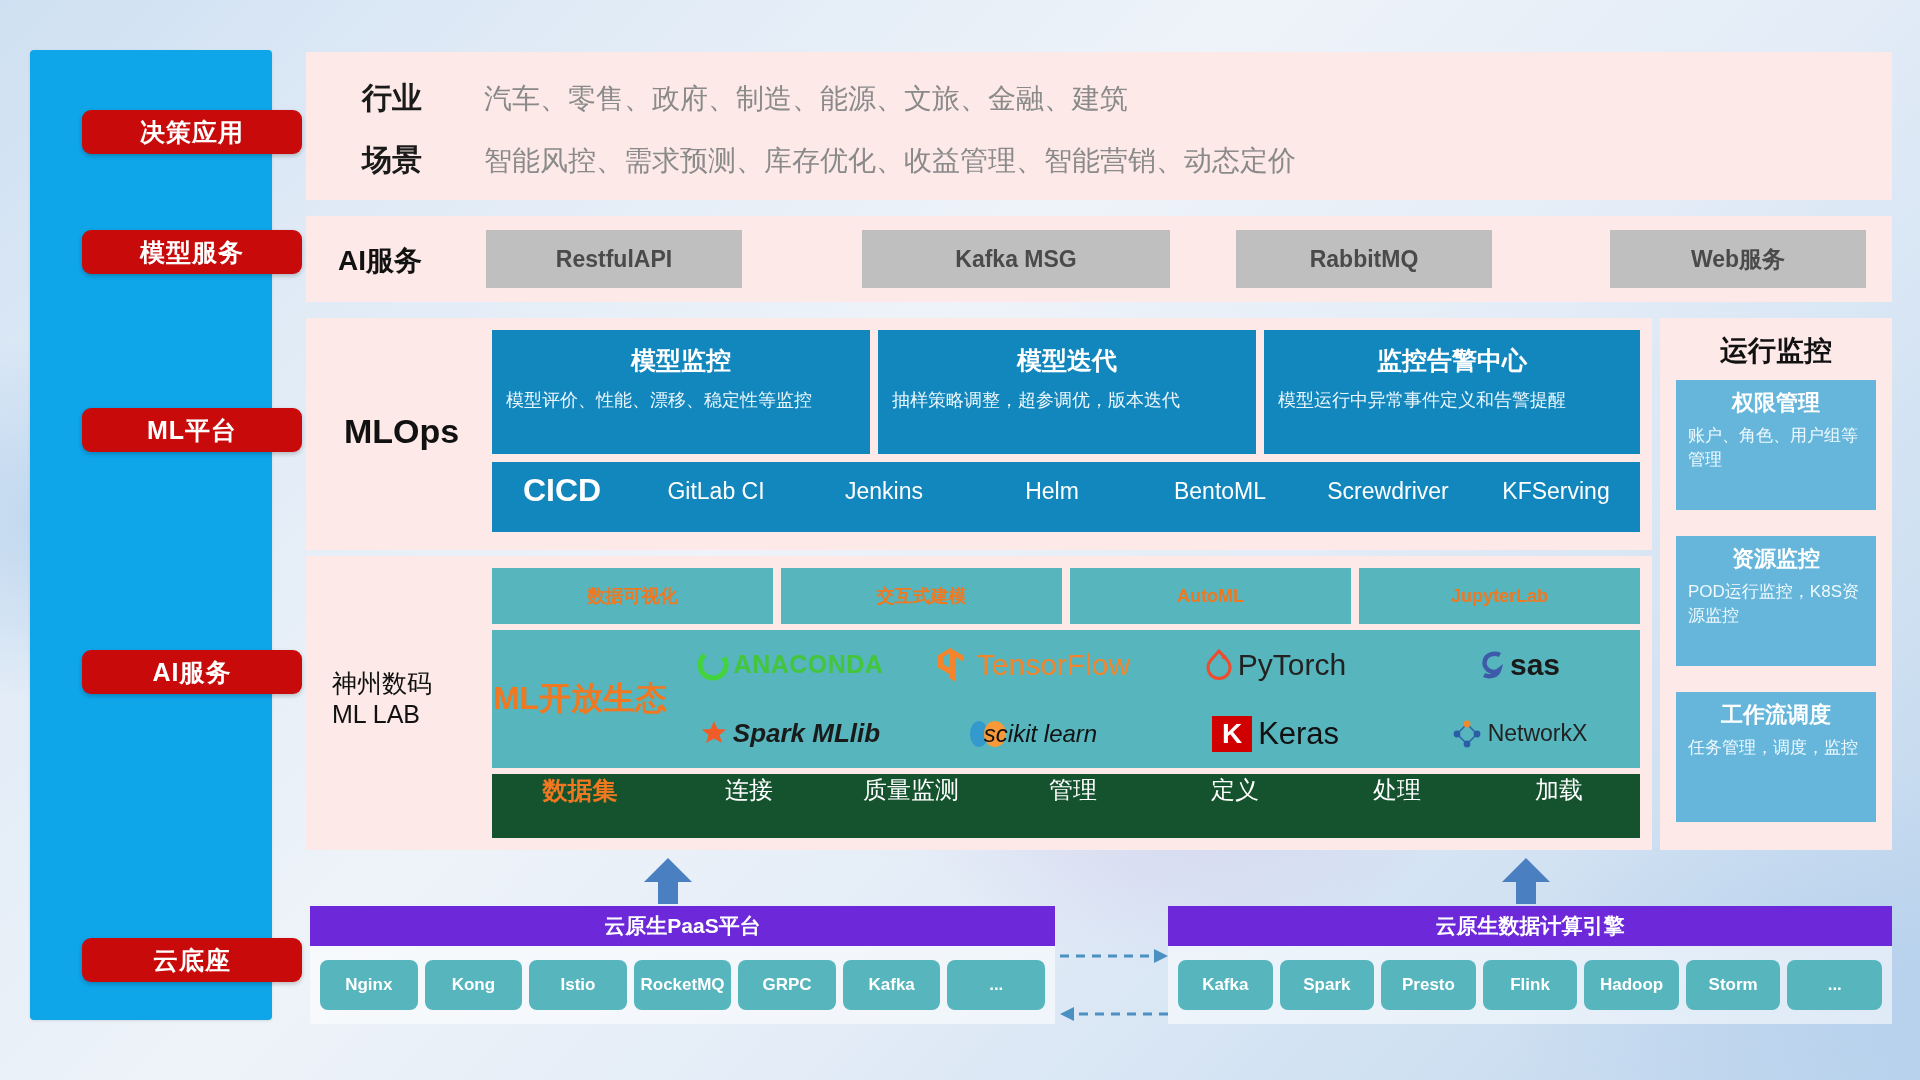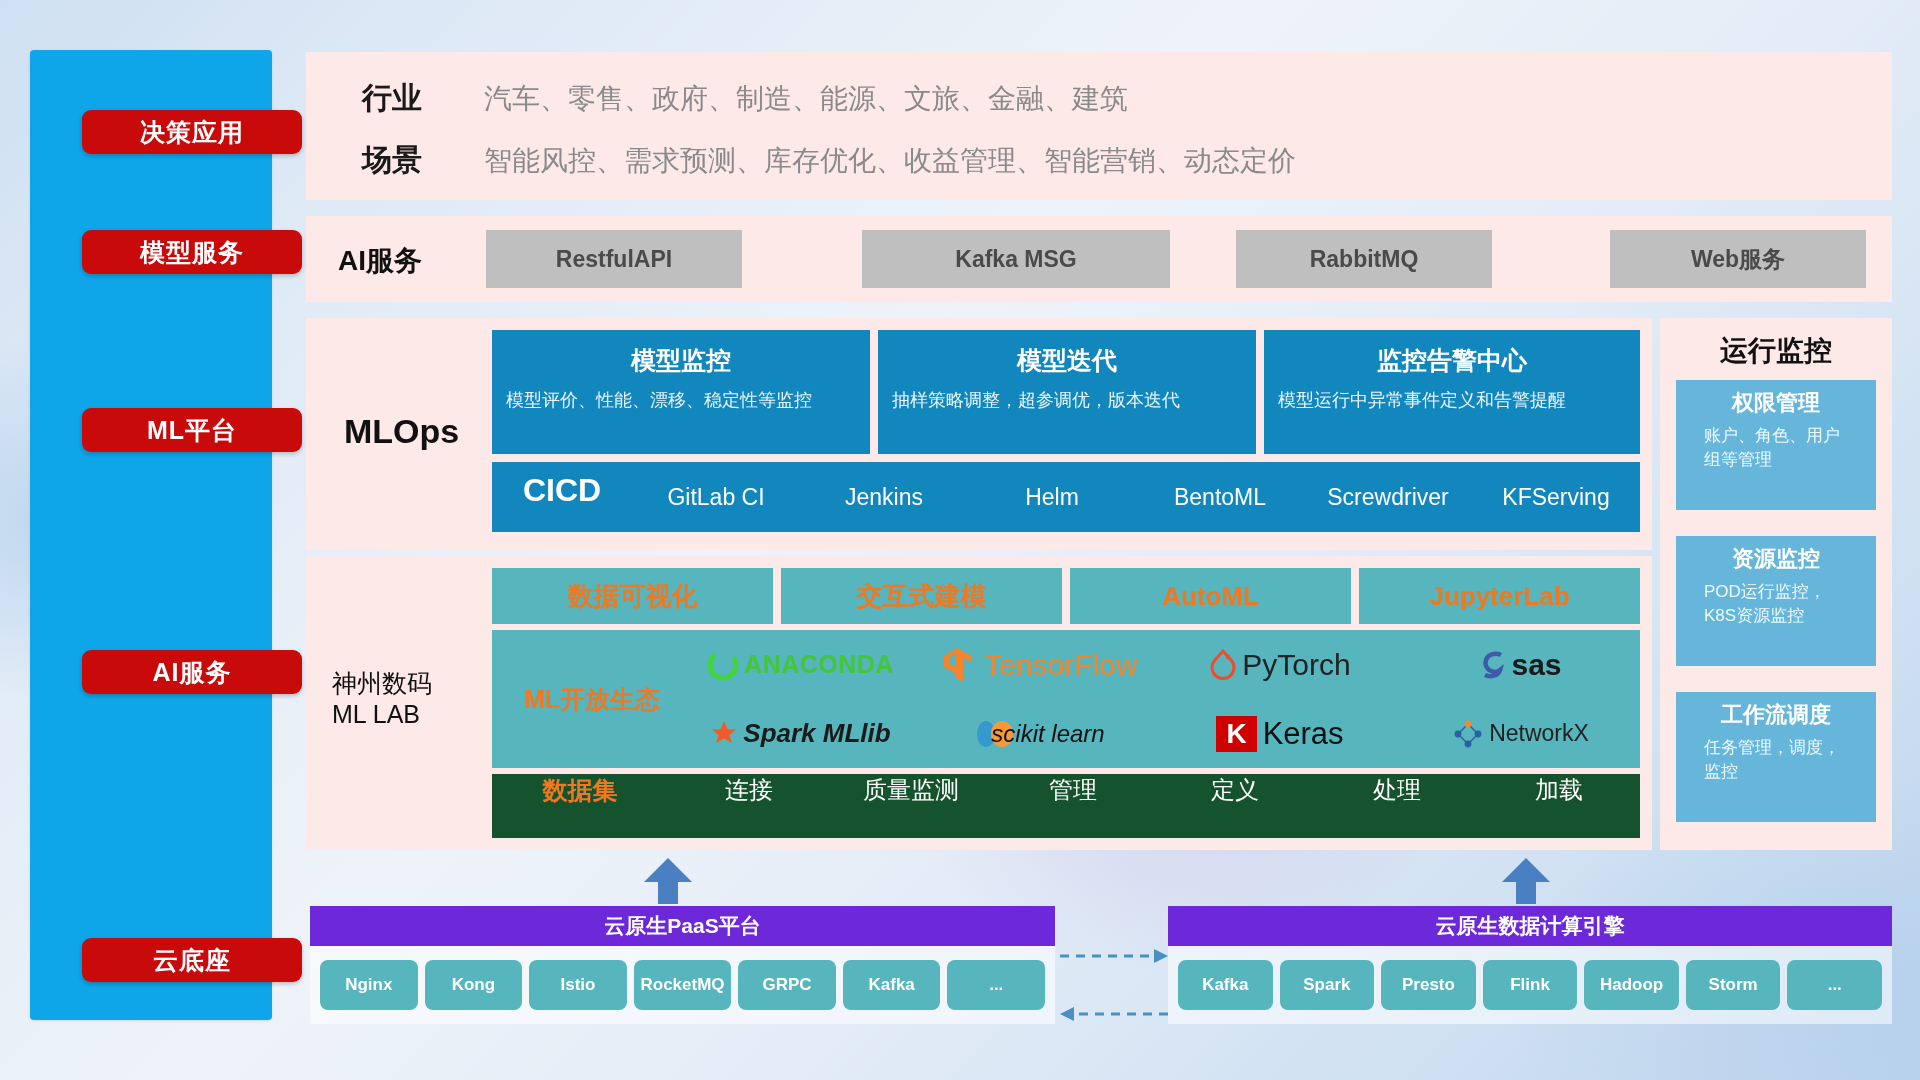--- a/index.html
+++ b/index.html
@@ -43,39 +43,39 @@
 
   
   .p-mlops{left:306px;top:318px;width:1346px;height:232px;}
   .mlops-lbl{position:absolute;left:38px;top:94px;font-size:34px;font-weight:bold;color:#111;}
   .mlops-card{position:absolute;top:12px;height:124px;background:#1287bd;color:#fff;padding:10px 14px;box-sizing:border-box;}
   .mlops-card .t{text-align:center;font-size:25px;font-weight:bold;margin-top:4px;}
   .mlops-card .d{font-size:18px;line-height:1.45;margin-top:10px;color:#eaf6fd;}
   .cicd{position:absolute;left:186px;top:144px;width:1148px;height:70px;background:#1287bd;
     display:flex;align-items:flex-start;}
   .cicd .ci-title{width:140px;text-align:center;font-size:32px;font-weight:bold;color:#fff;padding-top:10px;}
-  .cicd .ci-item{flex:1;text-align:center;font-size:23px;color:#fff;padding-top:22px;line-height:1.15;}
+  .cicd .ci-item{flex:1;text-align:center;font-size:23px;color:#fff;padding-top:16px;line-height:1.15;}
 
   
   .p-lab{left:306px;top:556px;width:1346px;height:294px;}
   .lab-lbl{position:absolute;left:26px;top:112px;font-size:25px;font-weight:normal;color:#111;line-height:1.25;text-align:left;}
   .lab-toptabs{position:absolute;left:186px;top:12px;width:1148px;height:56px;display:flex;gap:8px;}
   .lab-tab{flex:1;background:#56b5bd;display:flex;align-items:center;justify-content:center;
-    color:#f07820;font-size:26px;font-weight:bold;}
+    color:#f07820;font-size:18px;font-weight:bold;}
   .lab-eco{position:absolute;left:186px;top:74px;width:1148px;height:138px;background:#56b5bd;display:flex;align-items:center;}
-  .lab-eco .ecolbl{width:176px;text-align:center;color:#f07820;font-size:25px;font-weight:bold;padding-left:12px;}
+  .lab-eco .ecolbl{width:176px;text-align:center;color:#f07820;font-size:32px;font-weight:bold;}
   .logo-grid{flex:1;display:grid;grid-template-columns:repeat(4,1fr);grid-template-rows:1fr 1fr;align-items:center;justify-items:center;height:100%;}
   .lab-ds{position:absolute;left:186px;top:218px;width:1148px;height:64px;background:#14532d;display:flex;align-items:flex-start;}
   .lab-ds .dslbl{width:176px;text-align:center;color:#f07820;font-size:25px;font-weight:bold;}
   .lab-ds .dsitem{flex:1;text-align:center;color:#fff;font-size:24px;}
 
   
   .p-mon{left:1660px;top:318px;width:232px;height:532px;}
   .mon-title{position:absolute;top:14px;left:0;width:100%;text-align:center;font-size:28px;font-weight:bold;color:#111;}
-  .mon-card{position:absolute;left:16px;width:200px;background:#66b6dc;color:#fff;padding:8px 28px;box-sizing:border-box;}
+  .mon-card{position:absolute;left:16px;width:200px;background:#66b6dc;color:#fff;padding:8px 12px;box-sizing:border-box;}
   .mon-card .t{text-align:center;font-size:22px;font-weight:bold;}
   .mon-card .d{font-size:17px;line-height:1.4;margin-top:6px;color:#effaff;}
 
   
   .bot-bar{position:absolute;height:40px;background:#6d28d9;color:#fff;
     display:flex;align-items:center;justify-content:center;font-size:21px;font-weight:bold;}
   .bot-tray{position:absolute;background:rgba(255,255,255,.55);display:flex;align-items:center;gap:7px;padding:0 10px;box-sizing:border-box;}
   .bot-chip{flex:1;height:50px;background:#56b5bd;border-radius:8px;color:#fff;
     display:flex;align-items:center;justify-content:center;text-align:center;font-size:17px;font-weight:bold;line-height:1.1;}
   svg{display:block;}

